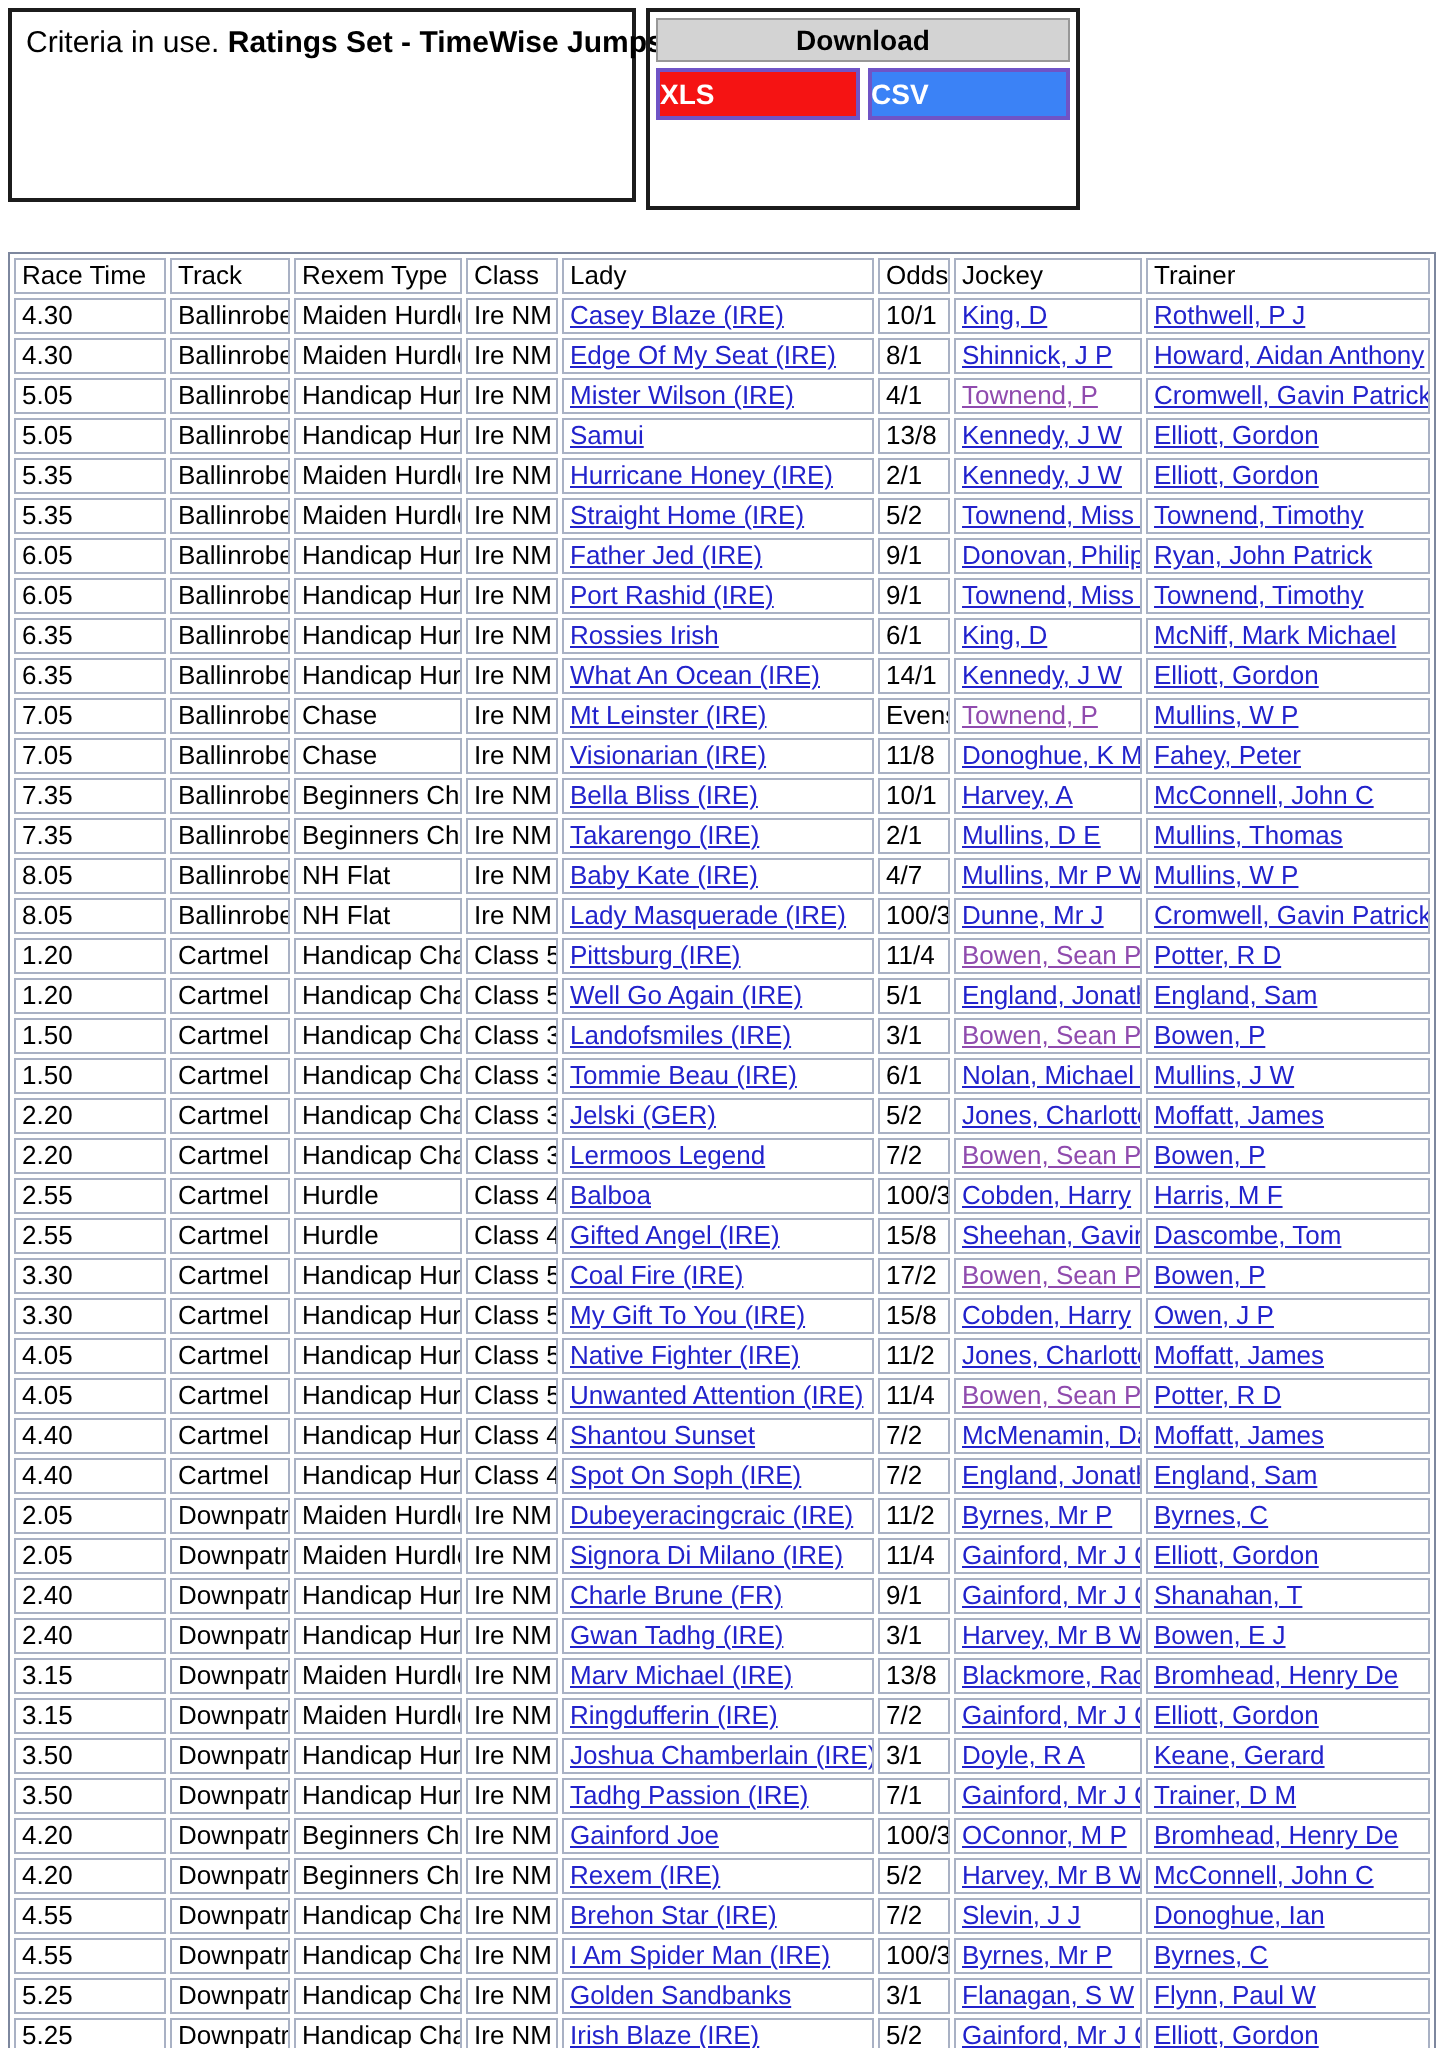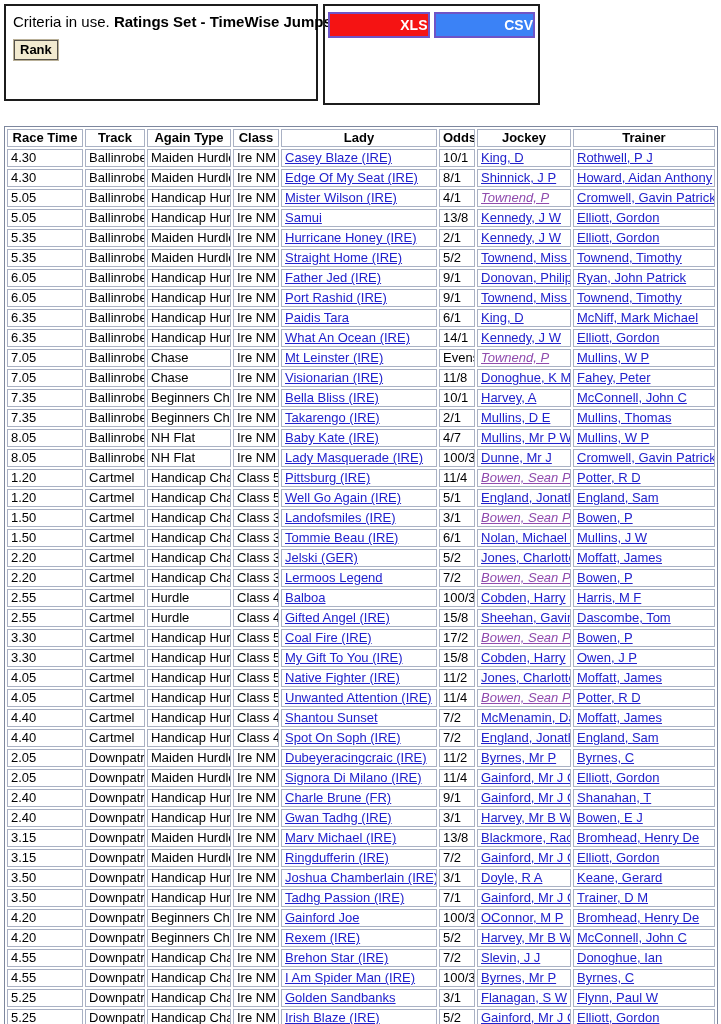--- a/index.html
+++ b/index.html
@@ -41,21 +41,21 @@
     background: #d3d3d3;
     border: 1px solid #979797;
     text-align: center;
     font-weight: bold;
     font-size: 14px;
     padding: 2px 0;
   }
   .download-btns { display: flex; gap: 4px; margin-top: 3px; }
   .dl-btn {
     flex: 1;
-    text-align: right;
+    text-align: left;
     font-weight: bold;
     font-size: 14px;
     color: #ffffff;
     padding: 3px 0;
     border: 2px solid #6f54c6;
     cursor: pointer;
     text-decoration: none;
   }
   
   table.races {
@@ -70,35 +70,33 @@
   .races th, .races td {
     border: 1px solid #a9b1c4;
     padding: 0 3px;
     height: 16px;
     line-height: 16px;
     white-space: nowrap;
     overflow: hidden;
     text-align: left;
     font-weight: normal;
   }
-  .races th { font-weight: bold; text-align: center; height: 18px; }
+  .races th { font-weight: normal; height: 18px; }
   .races a { color: var(--link, #2222cc); text-decoration: underline; cursor: pointer; }
-  .races a.visited { color: var(--vlink, #8f4bae); font-style: italic; }
+  .races a.visited { color: var(--vlink, #8f4bae); }
 </style>
 </head>
 <body>
 
 <div class="top-area">
   <div class="criteria-box">
     <div class="criteria-line"><span>Criteria in use. </span><b>Ratings Set - TimeWise Jumps</b></div>
-    <div class="rank-row">
-      <button class="beige">Rank</button>
-    </div>
   </div>
   <div class="download-box">
+    <div class="download-header">Download</div>
     <div class="download-btns">
       <a class="dl-btn xls" style="background: rgb(245, 19, 19);">XLS</a>
       <a class="dl-btn csv" style="background: #3b82f6;">CSV</a>
     </div>
   </div>
 </div>
 
 <table class="races">
   <colgroup>
     <col style="width:76px">
@@ -107,21 +105,21 @@
       <col style="width:46px">
     <col style="width:156px">
       <col style="width:36px">
       <col style="width:94px">
       <col style="width:142px">
   </colgroup>
   <thead>
     <tr>
       <th>Race Time</th>
       <th>Track</th>
-      <th>Again Type</th>
+      <th>Rexem Type</th>
       <th>Class</th>
       <th>Lady</th>
       <th>Odds</th>
       <th>Jockey</th>
       <th>Trainer</th>
     </tr>
   </thead>
   <tbody>
       <tr>
         <td>4.30</td>
@@ -201,21 +199,21 @@
         <td><a>Port Rashid (IRE)</a></td>
         <td>9/1</td>
         <td><a>Townend, Miss J</a></td>
         <td><a>Townend, Timothy</a></td>
       </tr>
       <tr>
         <td>6.35</td>
         <td>Ballinrobe</td>
         <td>Handicap Hurdle</td>
         <td>Ire NM</td>
-        <td><a>Paidis Tara</a></td>
+        <td><a>Rossies Irish</a></td>
         <td>6/1</td>
         <td><a>King, D</a></td>
         <td><a>McNiff, Mark Michael</a></td>
       </tr>
       <tr>
         <td>6.35</td>
         <td>Ballinrobe</td>
         <td>Handicap Hurdle</td>
         <td>Ire NM</td>
         <td><a>What An Ocean (IRE)</a></td>

